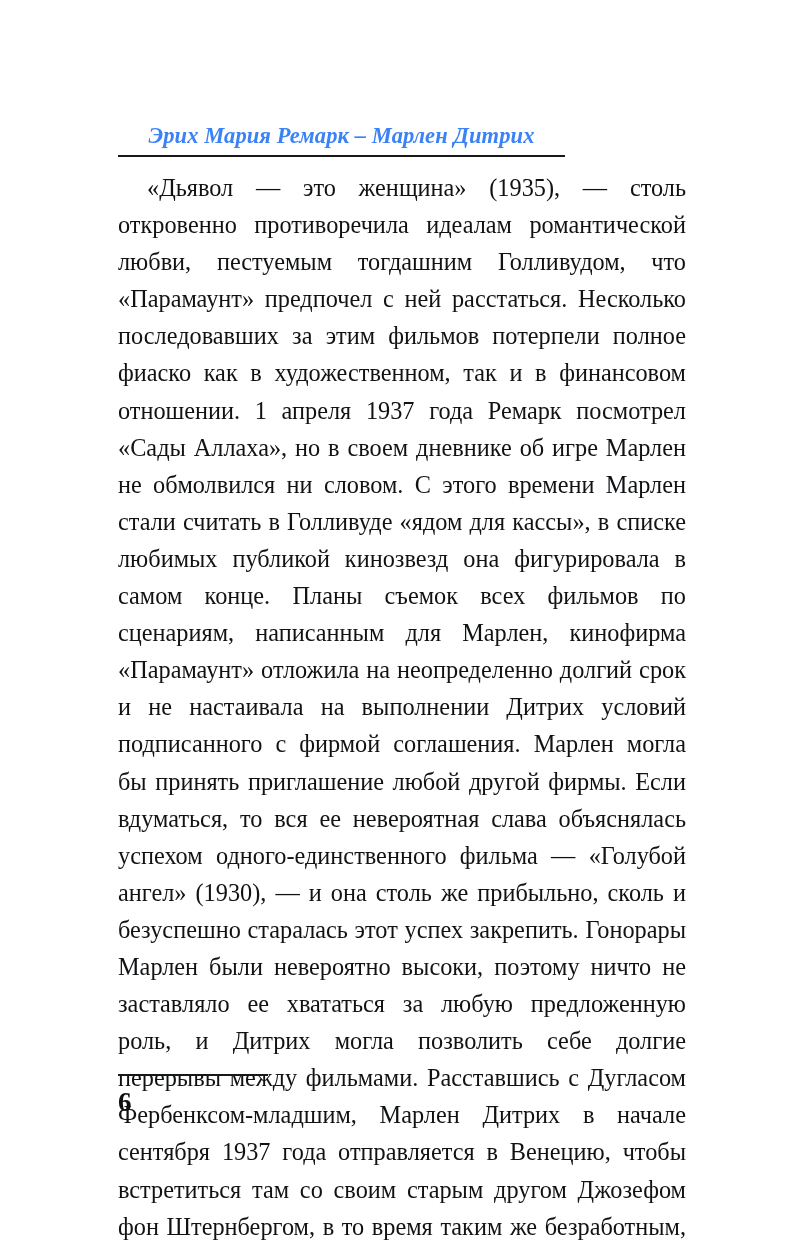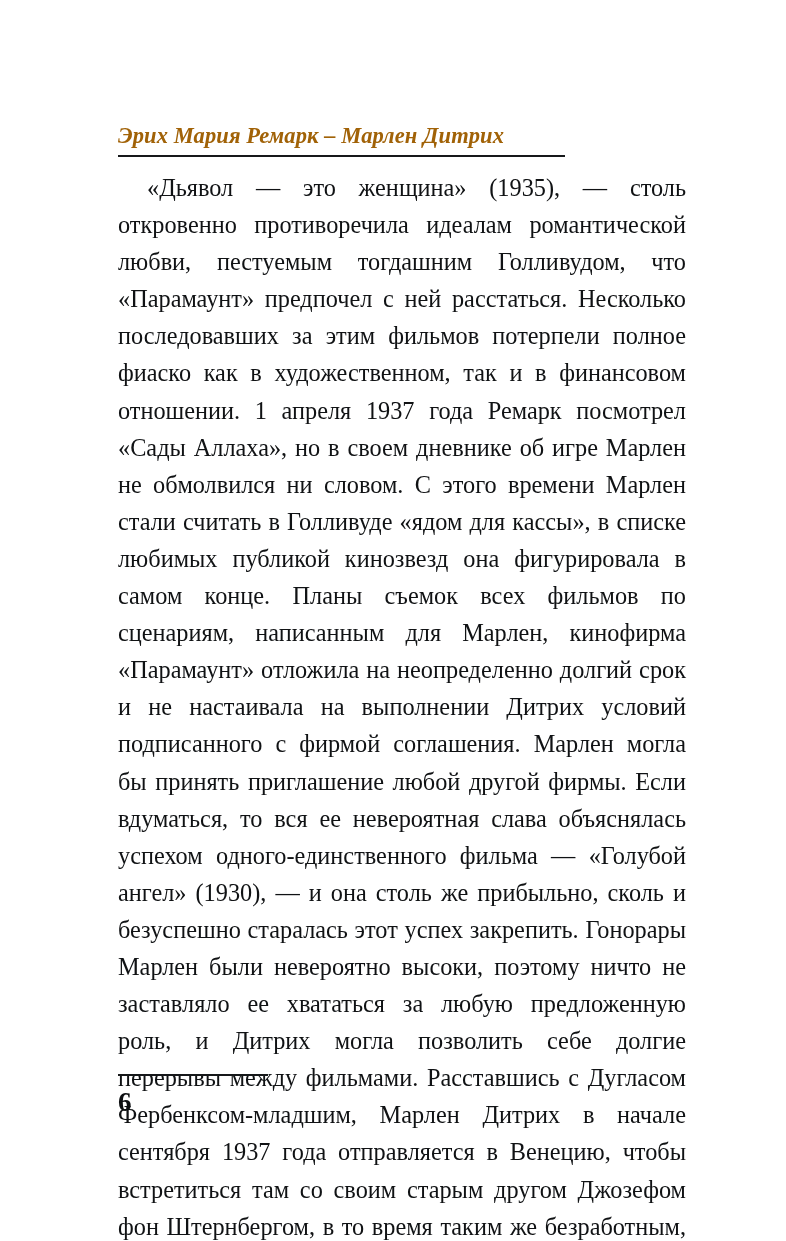--- a/index.html
+++ b/index.html
@@ -24,23 +24,24 @@
     top: 123px;
     width: 447px;
   }
 
   .running-head-text {
     font-family: "Liberation Serif", "DejaVu Serif", serif;
     font-style: italic;
     font-weight: bold;
     font-size: 22.5px;
     line-height: 26px;
-    color: #a16207;
+    color: #3b82f6;
     letter-spacing: 0.1px;
     white-space: nowrap;
+    text-align: center;
   }
 
   .head-rule {
     position: absolute;
     left: 118px;
     top: 155px;
     width: 447px;
     height: 1.6px;
     background: #16181a;
   }

